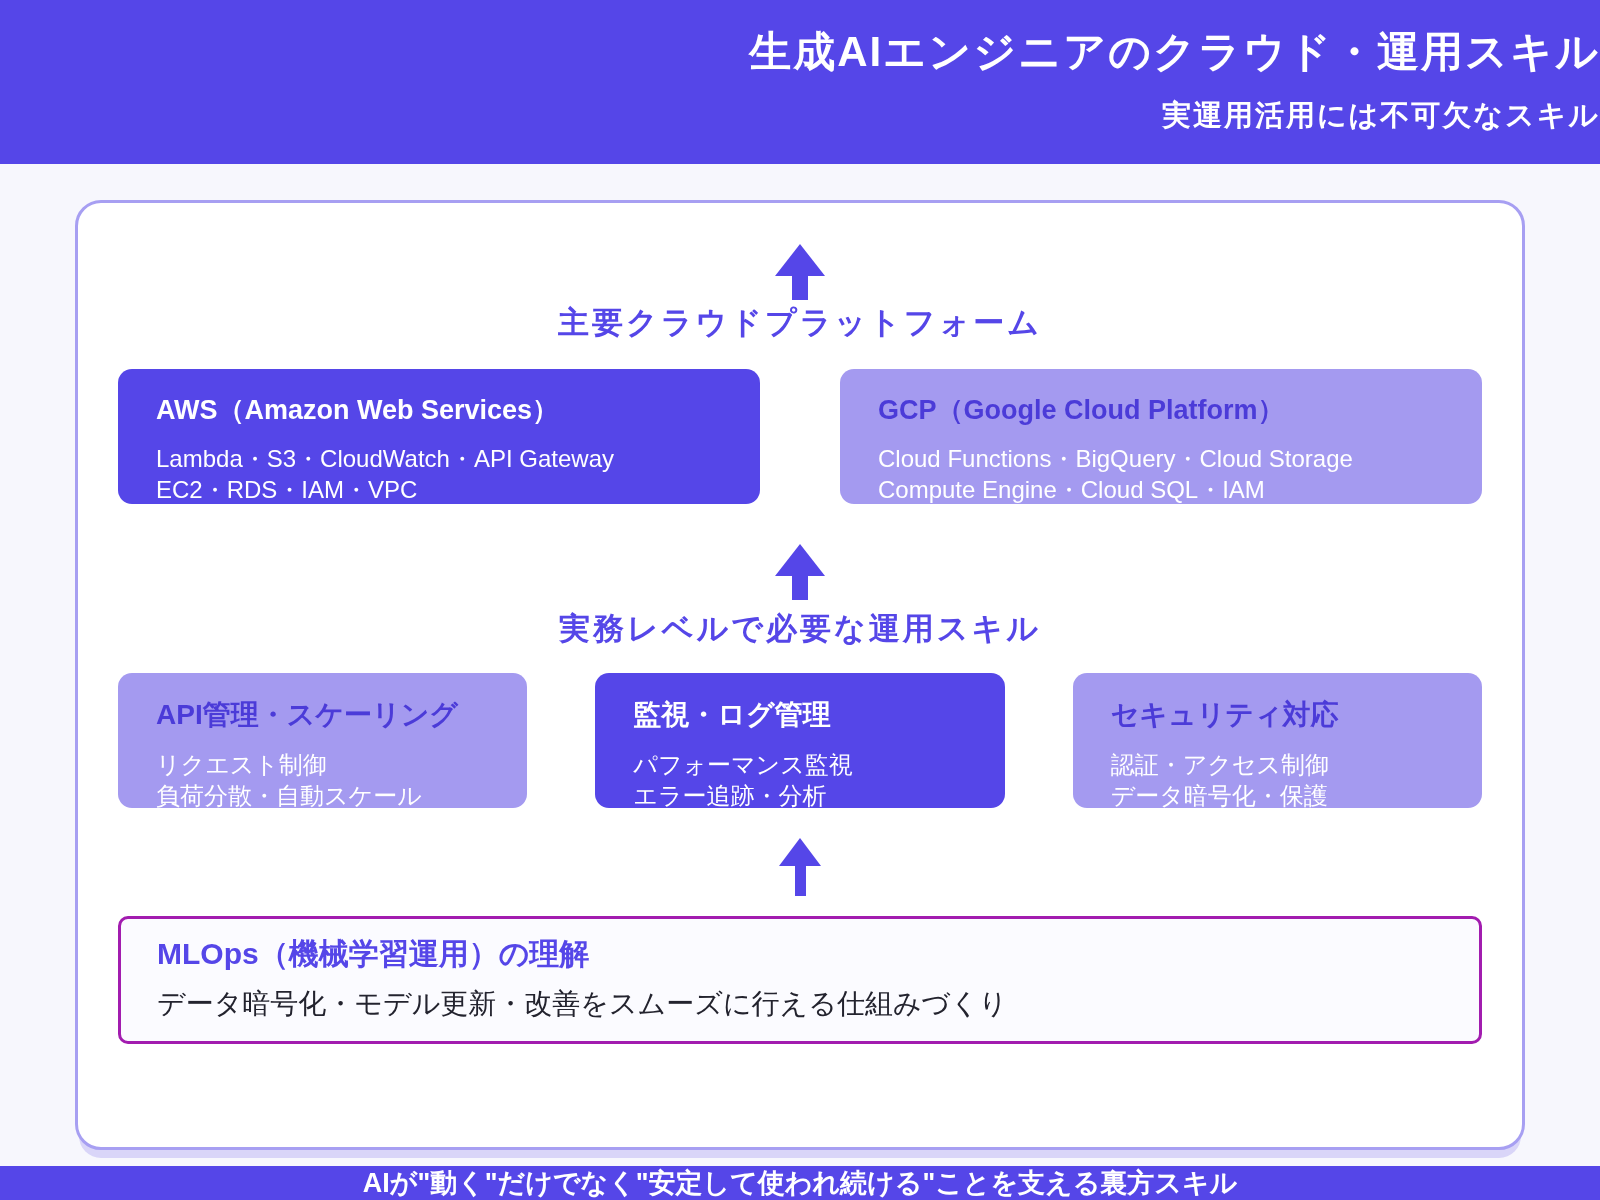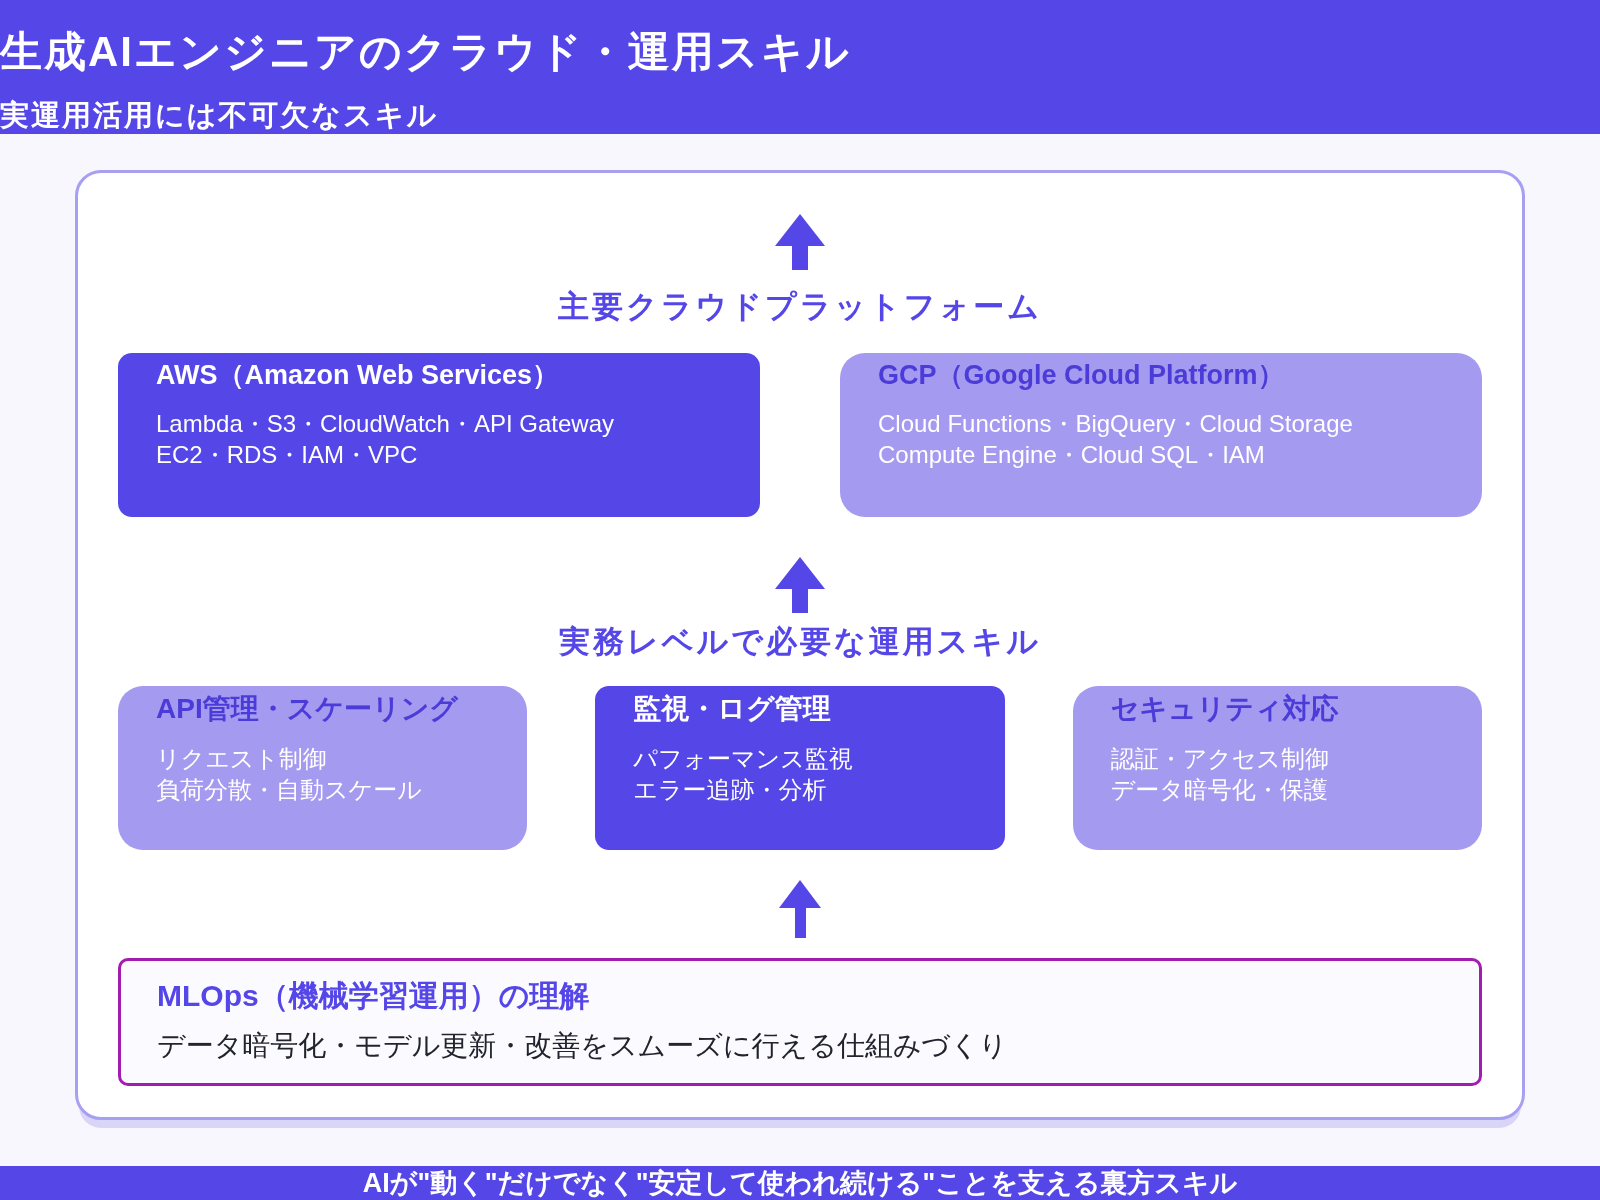--- a/index.html
+++ b/index.html
@@ -6,22 +6,22 @@
   html,body { width:1600px; height:1200px; }
   body {
     font-family:"Liberation Sans","DejaVu Sans",sans-serif;
     background:#F7F7FD;
     position:relative;
     overflow:hidden;
   }
 
   
   .header {
-    height:134px; background:#5546E8;
-    display:flex; flex-direction:column; align-items:flex-start;
+    height:164px; background:#5546E8;
+    display:flex; flex-direction:column; align-items:flex-end;
     padding-top:24px;
   }
   .header-title  { color:#fff; font-size:42px; font-weight:bold; letter-spacing:2px; }
   .header-subtitle { color:#fff; font-size:29px; font-weight:bold; margin-top:16px; letter-spacing:2px; }
 
   
   .container {
     width:1450px; height:950px;
     margin:36px auto 0;
     background:#ffffff;
@@ -56,30 +56,30 @@
     border-bottom:28px solid #5546E8;
   }
   .arrow-small .arrow-stem { width:11px; height:30px; }
 
   
   .section-heading {
     text-align:center; color:#5546E8;
     font-size:31px; font-weight:bold; letter-spacing:3px;
     line-height:42px;
   }
-  .sh1 { margin-top:16px; } .sh2 { margin-top:8px; }
+  .sh1 { margin-top:2px; } .sh2 { margin-top:8px; }
 
   
   .platform-row { display:flex; gap:80px; margin-top:25px; }
   .skills-row   { display:flex; gap:68px; margin-top:23px; }
   .pbox {
-    flex:1; border-radius:14px; height:164px; padding:4px 38px;
+    flex:1; border-radius:14px; height:135px; padding:23px 38px;
   }
   .pbox.dark  { background:#5546E8; }
-  .pbox.light { background:#A49AF0;border-radius:25px; }
+  .pbox.light { background:#A49AF0; }
   .pbox-title { font-size:27px; font-weight:bold; }
   .sbox .pbox-title { font-size:28px; }
   .pbox.dark  .pbox-title { color:#fff; }
   .pbox.light .pbox-title { color:#4B3BD8; }
   .pbox-body {
     color:#fff; font-size:24px; font-weight:normal;
     line-height:31px; margin-top:15px;
   }
 
   

